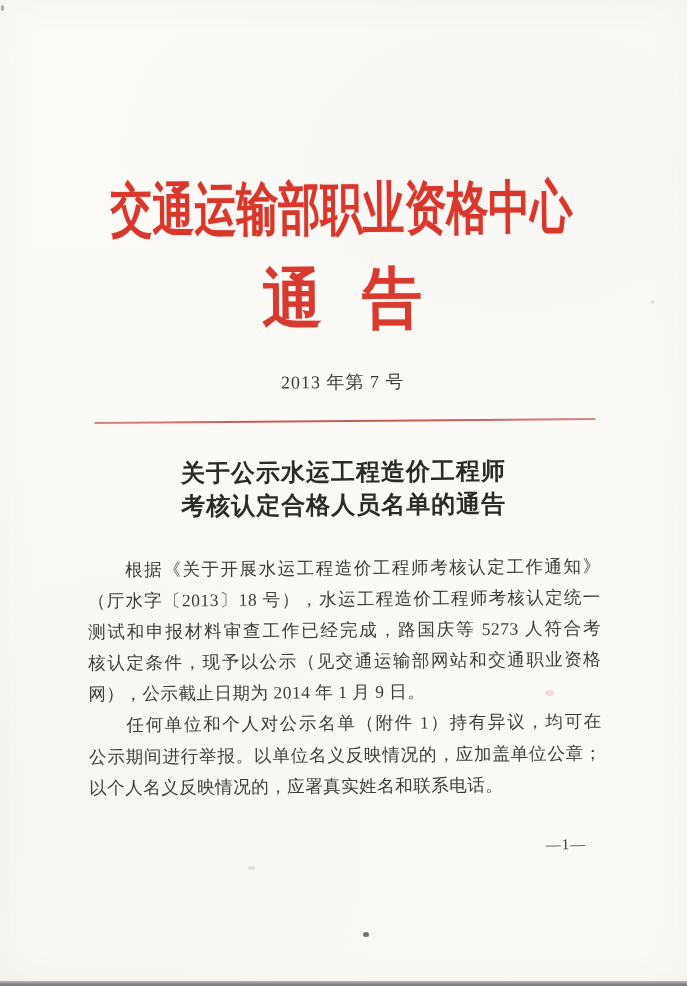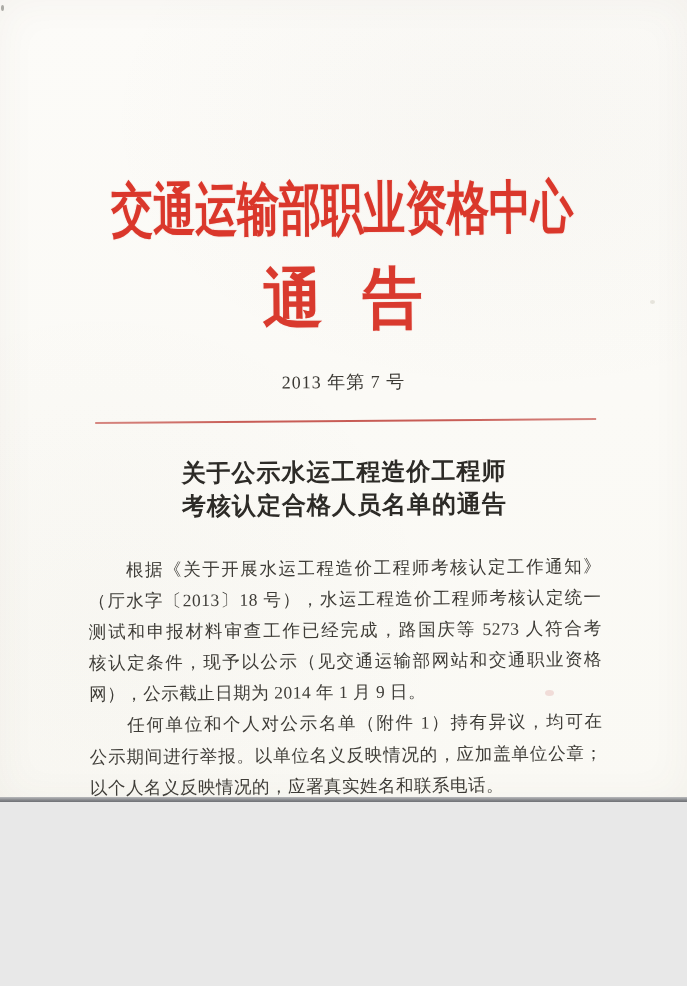--- a/index.html
+++ b/index.html
@@ -1,19 +1,19 @@
 <!DOCTYPE html>
 <html><head>
 <meta charset="utf-8">
 <style>
   html, body { margin: 0; padding: 0; background: #e8e8e8; }
   .page {
     position: relative;
     width: 687px;
-    height: 802px;
+    height: 986px;
     margin: 0 auto;
     background: #fbfaf6;
     background-image:
       radial-gradient(ellipse 600px 400px at 75% 15%, rgba(120,110,90,0.03), transparent 70%),
       radial-gradient(ellipse 500px 500px at 15% 80%, rgba(120,110,90,0.025), transparent 70%),
       linear-gradient(#fcfbf8, #faf9f4);
     overflow: hidden;
     box-shadow: inset 0 0 40px rgba(90,80,60,0.05);
     font-family: "Liberation Serif", "DejaVu Serif", serif;
   }

